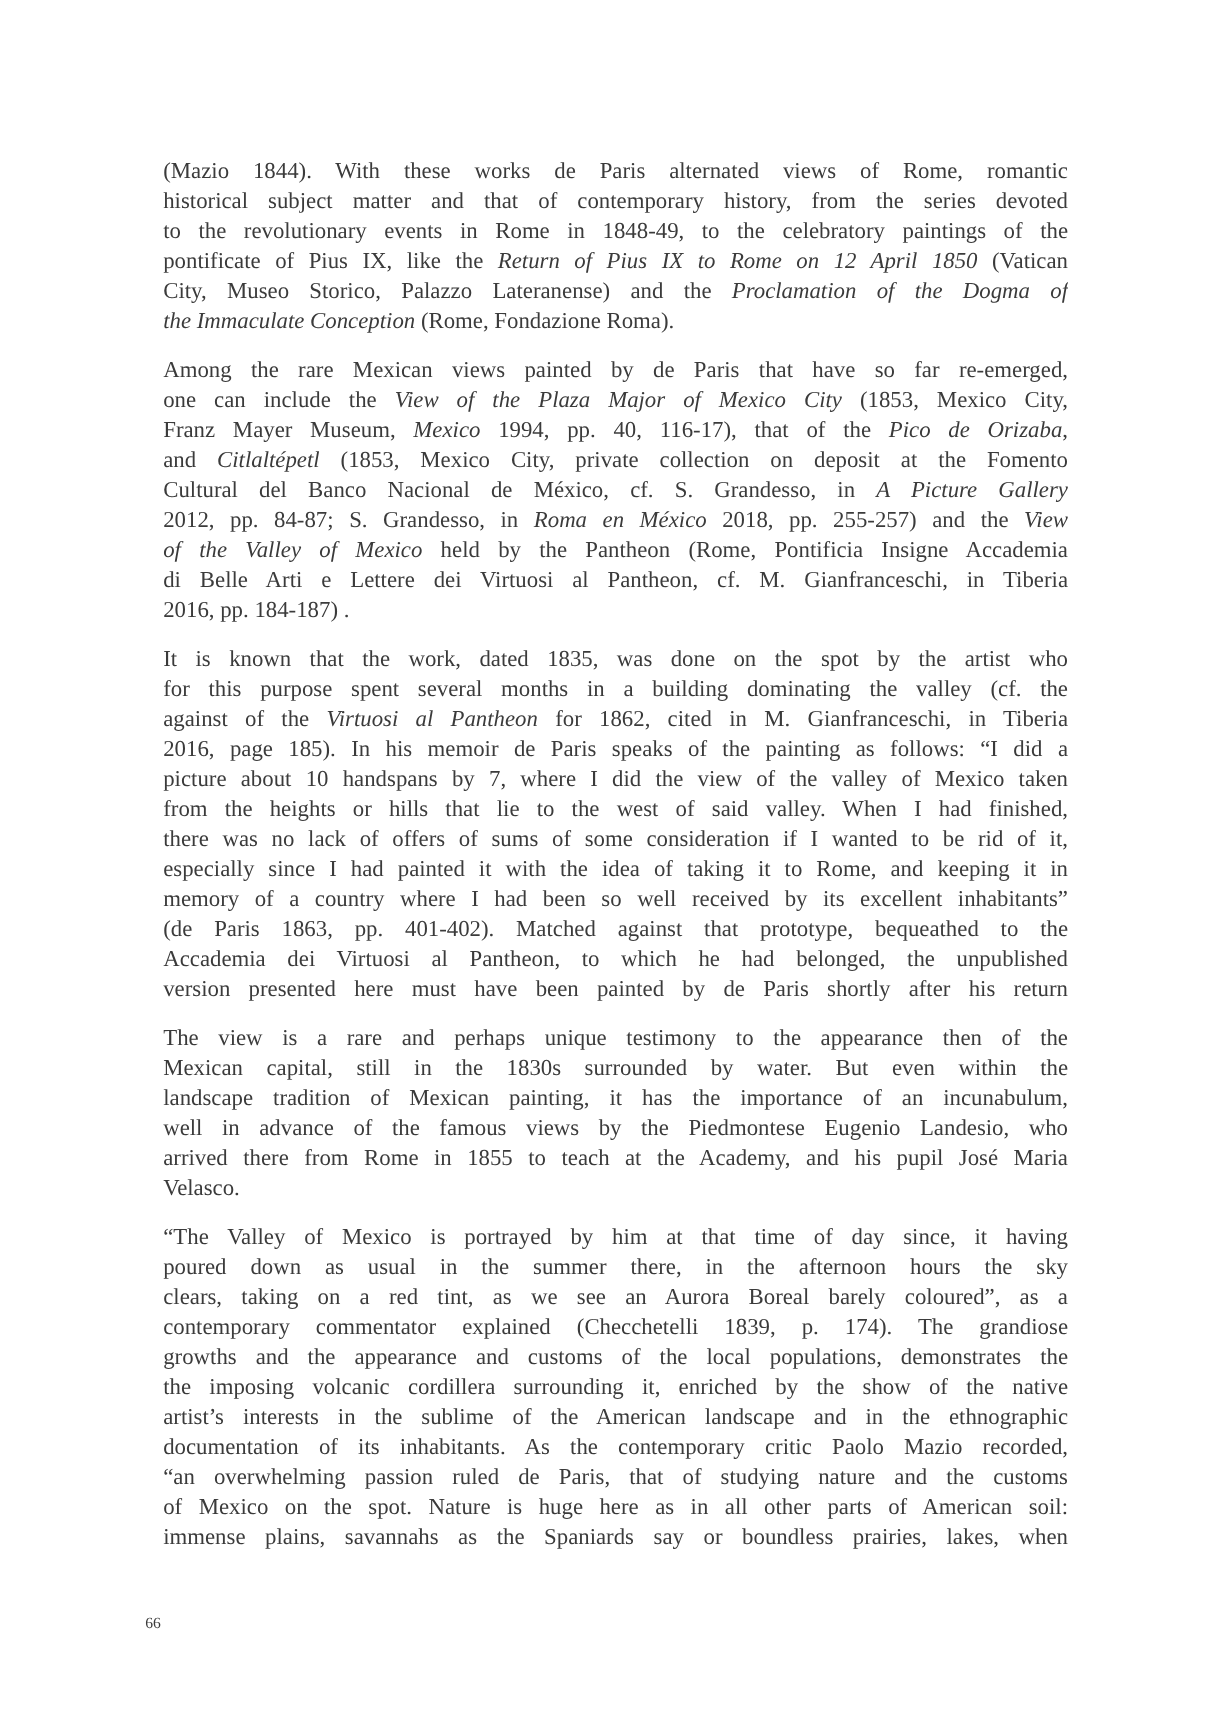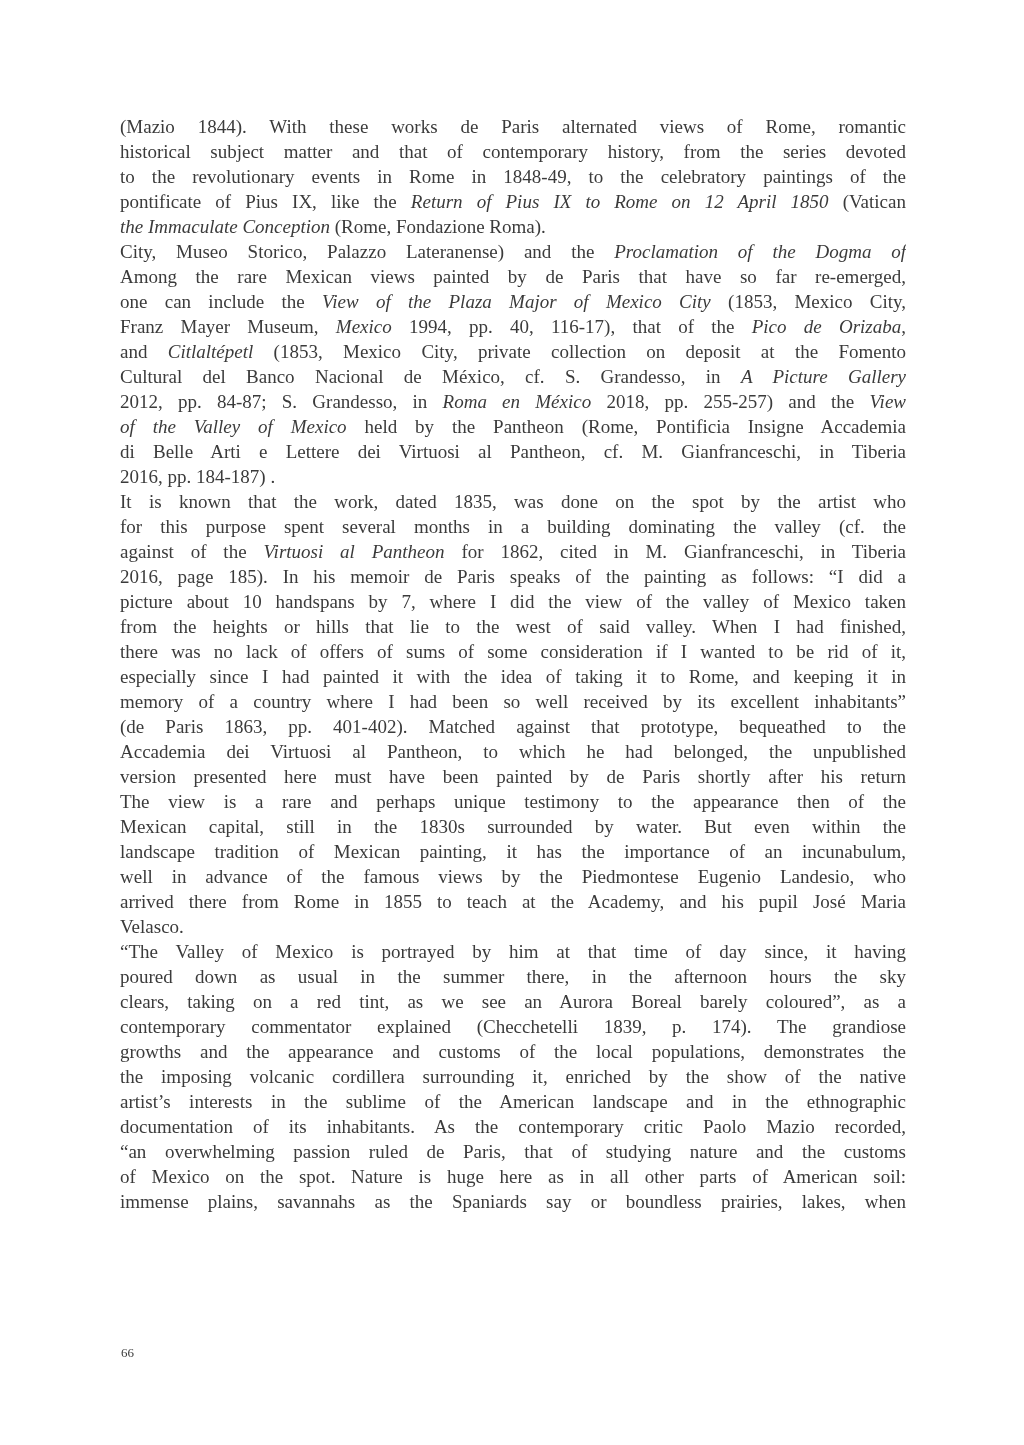--- a/index.html
+++ b/index.html
@@ -18,21 +18,21 @@
   }
   .body-text {
     position: absolute;
     left: 120px;
     top: 114px;
     width: 786px;
     font-size: 19px;
     line-height: 25px;
   }
   .paragraph {
-    margin: 0;
+    margin: 16px;
     padding: 0;
   }
   .line {
     height: 25px;
     overflow: hidden;
     text-align: justify;
     text-align-last: justify;
     white-space: normal;
   }
   .line-last {
@@ -52,22 +52,22 @@
 </head>
 <body>
 
 <div class="page">
   <div class="body-text">
       <div class="paragraph">
         <div class="line"><span>(Mazio 1844). With these works de Paris alternated views of Rome, romantic</span></div>
         <div class="line"><span>historical subject matter and that of contemporary history, from the series devoted</span></div>
         <div class="line"><span>to the revolutionary events in Rome in 1848-49, to the celebratory paintings of the</span></div>
         <div class="line"><span>pontificate of Pius IX, like the </span><i>Return of Pius IX to Rome on 12 April 1850</i><span> (Vatican</span></div>
+        <div class="line"><span>City, Museo Storico, Palazzo Lateranense) and the </span><i>Proclamation of the Dogma of</i></div>
         <div class="line line-last"><i>the Immaculate Conception</i><span> (Rome, Fondazione Roma).</span></div>
-        <div class="line"><span>City, Museo Storico, Palazzo Lateranense) and the </span><i>Proclamation of the Dogma of</i></div>
       </div>
       <div class="paragraph">
         <div class="line"><span>Among the rare Mexican views painted by de Paris that have so far re-emerged,</span></div>
         <div class="line"><span>one can include the </span><i>View of the Plaza Major of Mexico City</i><span> (1853, Mexico City,</span></div>
         <div class="line"><span>Franz Mayer Museum, </span><i>Mexico</i><span> 1994, pp. 40, 116-17), that of the </span><i>Pico de Orizaba</i><span>,</span></div>
         <div class="line"><span>and </span><i>Citlaltépetl</i><span> (1853, Mexico City, private collection on deposit at the Fomento</span></div>
         <div class="line"><span>Cultural del Banco Nacional de México, cf. S. Grandesso, in </span><i>A Picture Gallery</i></div>
         <div class="line"><span>2012, pp. 84-87; S. Grandesso, in </span><i>Roma en México</i><span> 2018, pp. 255-257) and the </span><i>View</i></div>
         <div class="line"><i>of the Valley of Mexico</i><span> held by the Pantheon (Rome, Pontificia Insigne Accademia</span></div>
         <div class="line"><span>di Belle Arti e Lettere dei Virtuosi al Pantheon, cf. M. Gianfranceschi, in Tiberia</span></div>

